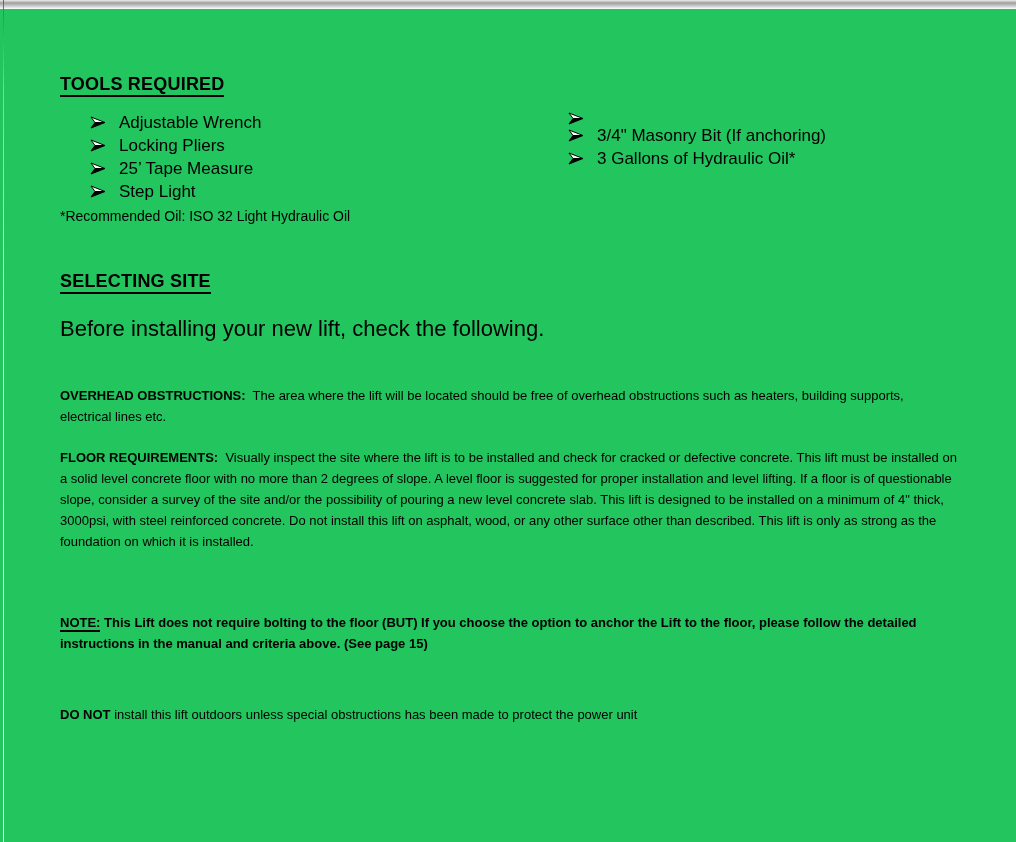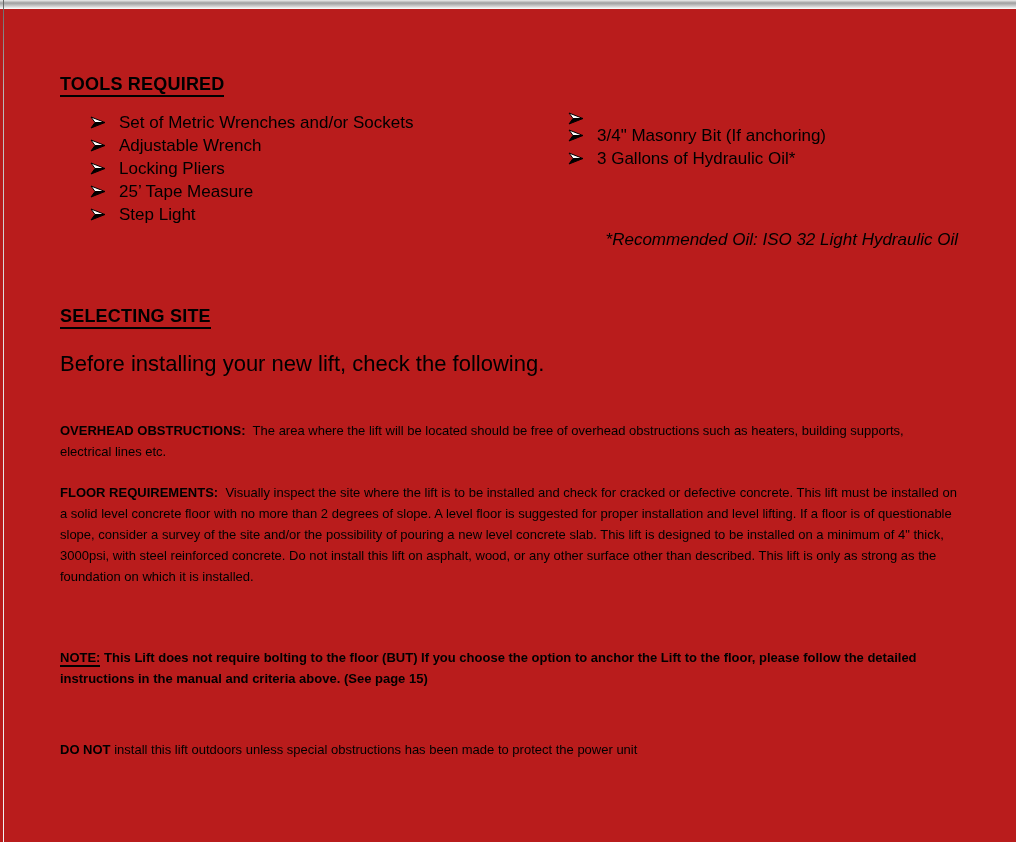--- a/index.html
+++ b/index.html
@@ -1,21 +1,21 @@
 <!DOCTYPE html>
 <html><head>
 <meta charset="utf-8">
 <style>
   html,body{margin:0;padding:0;}
   body{
     width:1016px;height:842px;overflow:hidden;background:#ffffff;
     font-family:"Liberation Sans","DejaVu Sans",sans-serif;
     color:#000;
   }
-  .page{position:relative;width:1016px;height:842px;background:#b91c1c;}
+  .page{position:relative;width:1016px;height:842px;background:#22c55e;}
   .top-edge{
     position:absolute;top:0;left:0;right:0;height:9px;
     background:linear-gradient(180deg,#ededed 0px,#9f9f9f 3px,#cccccc 6px,#ffffff 9px);
   }
   .left-edge{
     position:absolute;left:3px;top:0;bottom:0;width:1px;
     background:linear-gradient(180deg,#666 0px,#b5b5b5 90px,#e3e3e3 320px,#f2f2f2 100%);
   }
   .content{position:relative;padding:74px 58px 0 60px;}
   .heading{
@@ -26,23 +26,23 @@
   ul.tool-list{list-style:none;margin:0;padding:0;}
   ul.tool-list.left{margin-left:30px;width:448px;flex:0 0 auto;}
   ul.tool-list.right{margin-left:30px;flex:1 1 auto;}
   ul.tool-list li{
     font-size:17px;line-height:23px;white-space:nowrap;
     display:flex;align-items:baseline;
   }
   .bullet{flex:0 0 auto;width:16px;margin-right:13px;transform:translateY(1px);}
   .bullet svg{display:block;}
   .footnote{
-    margin-top:3px;font-size:17px;line-height:21px;text-align:right;font-style:italic;
+    margin-top:3px;font-size:14px;line-height:21px;text-align:left;
   }
-  .h-site{margin-top:56px;}
+  .h-site{margin-top:44px;}
   .intro{margin:24px 0 0 0;font-size:22px;line-height:21px;}
   .para{
     margin:0;font-size:13px;line-height:21px;white-space:pre-wrap;
   }
   .para b{font-weight:bold;}
   .p-overhead{margin-top:46px;}
   .p-floor{margin-top:20px;}
   .p-note{margin-top:60px;font-weight:bold;}
   .p-note .u{border-bottom:2px solid #000;}
   .p-outdoor{margin-top:50px;}
@@ -55,29 +55,20 @@
   <div class="left-edge"></div>
 
   <div class="content">
 
     <div class="heading">
       <span class="u">TOOLS REQUIRED</span>
     </div>
 
     <div class="cols">
       <ul class="tool-list left">
-        <li>
-          <span class="bullet">
-              <svg width="16" height="13" viewBox="0 0 16 13">
-                <polygon points="1,1 15,6.5 5,6.5" fill="#ffffff" stroke="#000" stroke-width="1"></polygon>
-                <polygon points="5,6.5 15,6.5 1,12" fill="#000" stroke="#000" stroke-width="1"></polygon>
-              </svg>
-            </span>
-          <span>Set of Metric Wrenches and/or Sockets</span>
-        </li>
         <li>
           <span class="bullet">
               <svg width="16" height="13" viewBox="0 0 16 13">
                 <polygon points="1,1 15,6.5 5,6.5" fill="#ffffff" stroke="#000" stroke-width="1"></polygon>
                 <polygon points="5,6.5 15,6.5 1,12" fill="#000" stroke="#000" stroke-width="1"></polygon>
               </svg>
             </span>
           <span>Adjustable Wrench</span>
         </li>
         <li>

